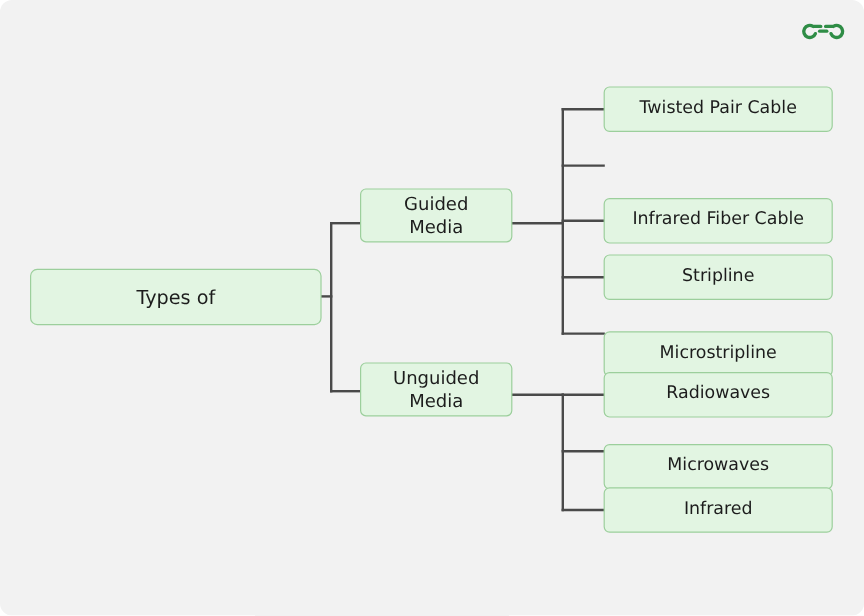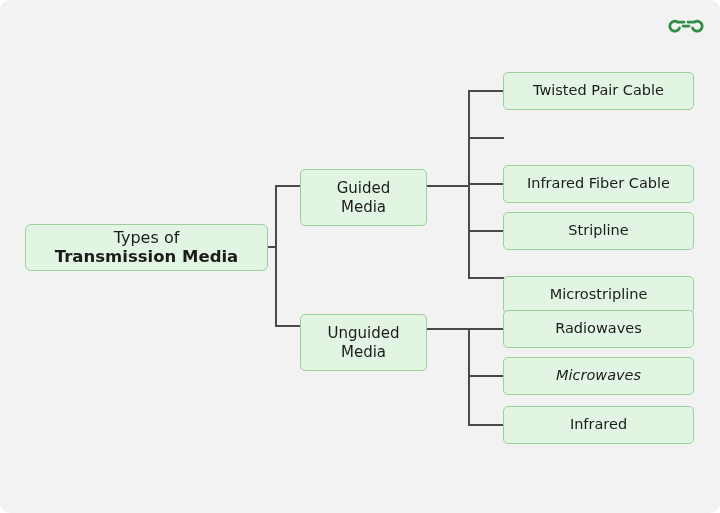--- a/index.html
+++ b/index.html
@@ -39,38 +39,37 @@
   .node-root {
     left: 25px; top: 224px;
     width: 243px; height: 47px;
     font-size: 16px;
     border-radius: 6px;
   }
   .node-root .line1 { font-weight: 400; text-align: center; }
   .node-root .line2 { font-weight: 700; font-size: 16.5px; }
   .node-mid {
     left: 300px;
-    width: 127px; height: 57px;
+    width: 127px; height: 45px;
     font-size: 15px;
-    margin-top: 12px;
   }
   .node-mid.guided   { top: 157px; }
   .node-mid.unguided { top: 302px; }
   .node-leaf {
     left: 503px;
     width: 191px; height: 38px;
     font-size: 14.5px;
   }
   .lg1 { top: 72px; }
   .lg2 { top: 119px; }
   .lg3 { top: 165px; }
   .lg4 { top: 212px; }
   .lg5 { top: 276px; }
   .lu1 { top: 310px; }
-  .lu2 { top: 357px; font-style: italic; }
+  .lu2 { top: 370px; }
   .lu3 { top: 406px; }
   #logo {
     position: absolute;
     right: 16px; top: 12px;
     width: 36px; height: 24px;
     z-index: 4;
   }
 </style>
 </head>
 <body>
@@ -107,21 +106,20 @@
   <svg id="logo" viewBox="0 0 72 48" xmlns="http://www.w3.org/2000/svg">
     <g fill="none" stroke="#2f8d46" stroke-width="5.5" stroke-linecap="round">
       <path d="M32 20 H19 M19 20 a10 10 0 1 0 4 12"></path>
       <path d="M40 20 H53 M53 20 a10 10 0 1 1 -4 12"></path>
       <path d="M30 28 H42"></path>
     </g>
   </svg>
 
   <div class="node node-root">
     <span class="line1">Types of</span>
-    <span class="line2">Transmission Media</span>
   </div>
 
   <div class="node node-mid guided">
     <span>Guided</span>
     <span>Media</span>
   </div>
 
   <div class="node node-mid unguided">
     <span>Unguided</span>
     <span>Media</span>

